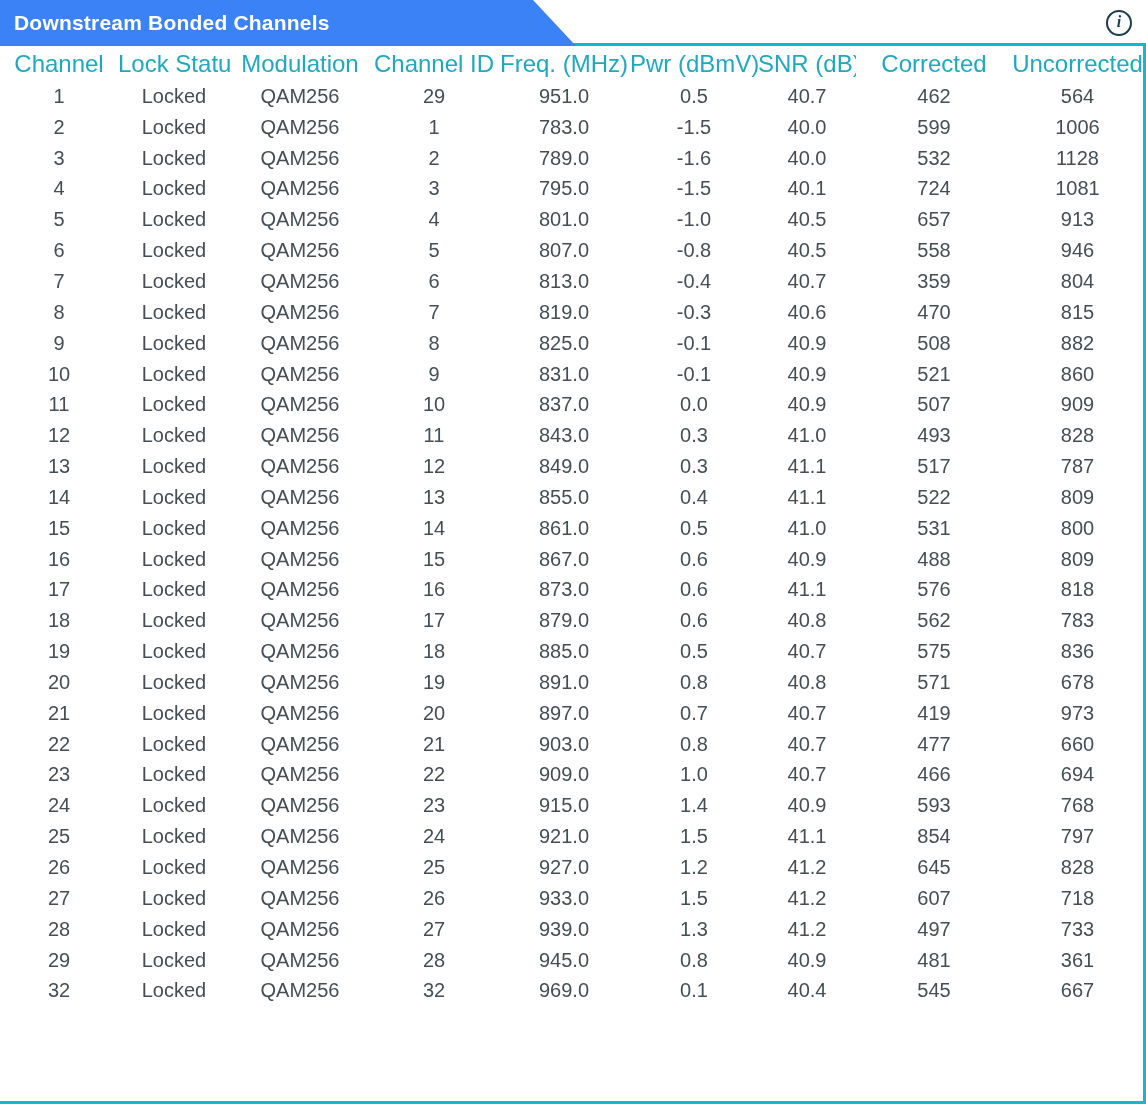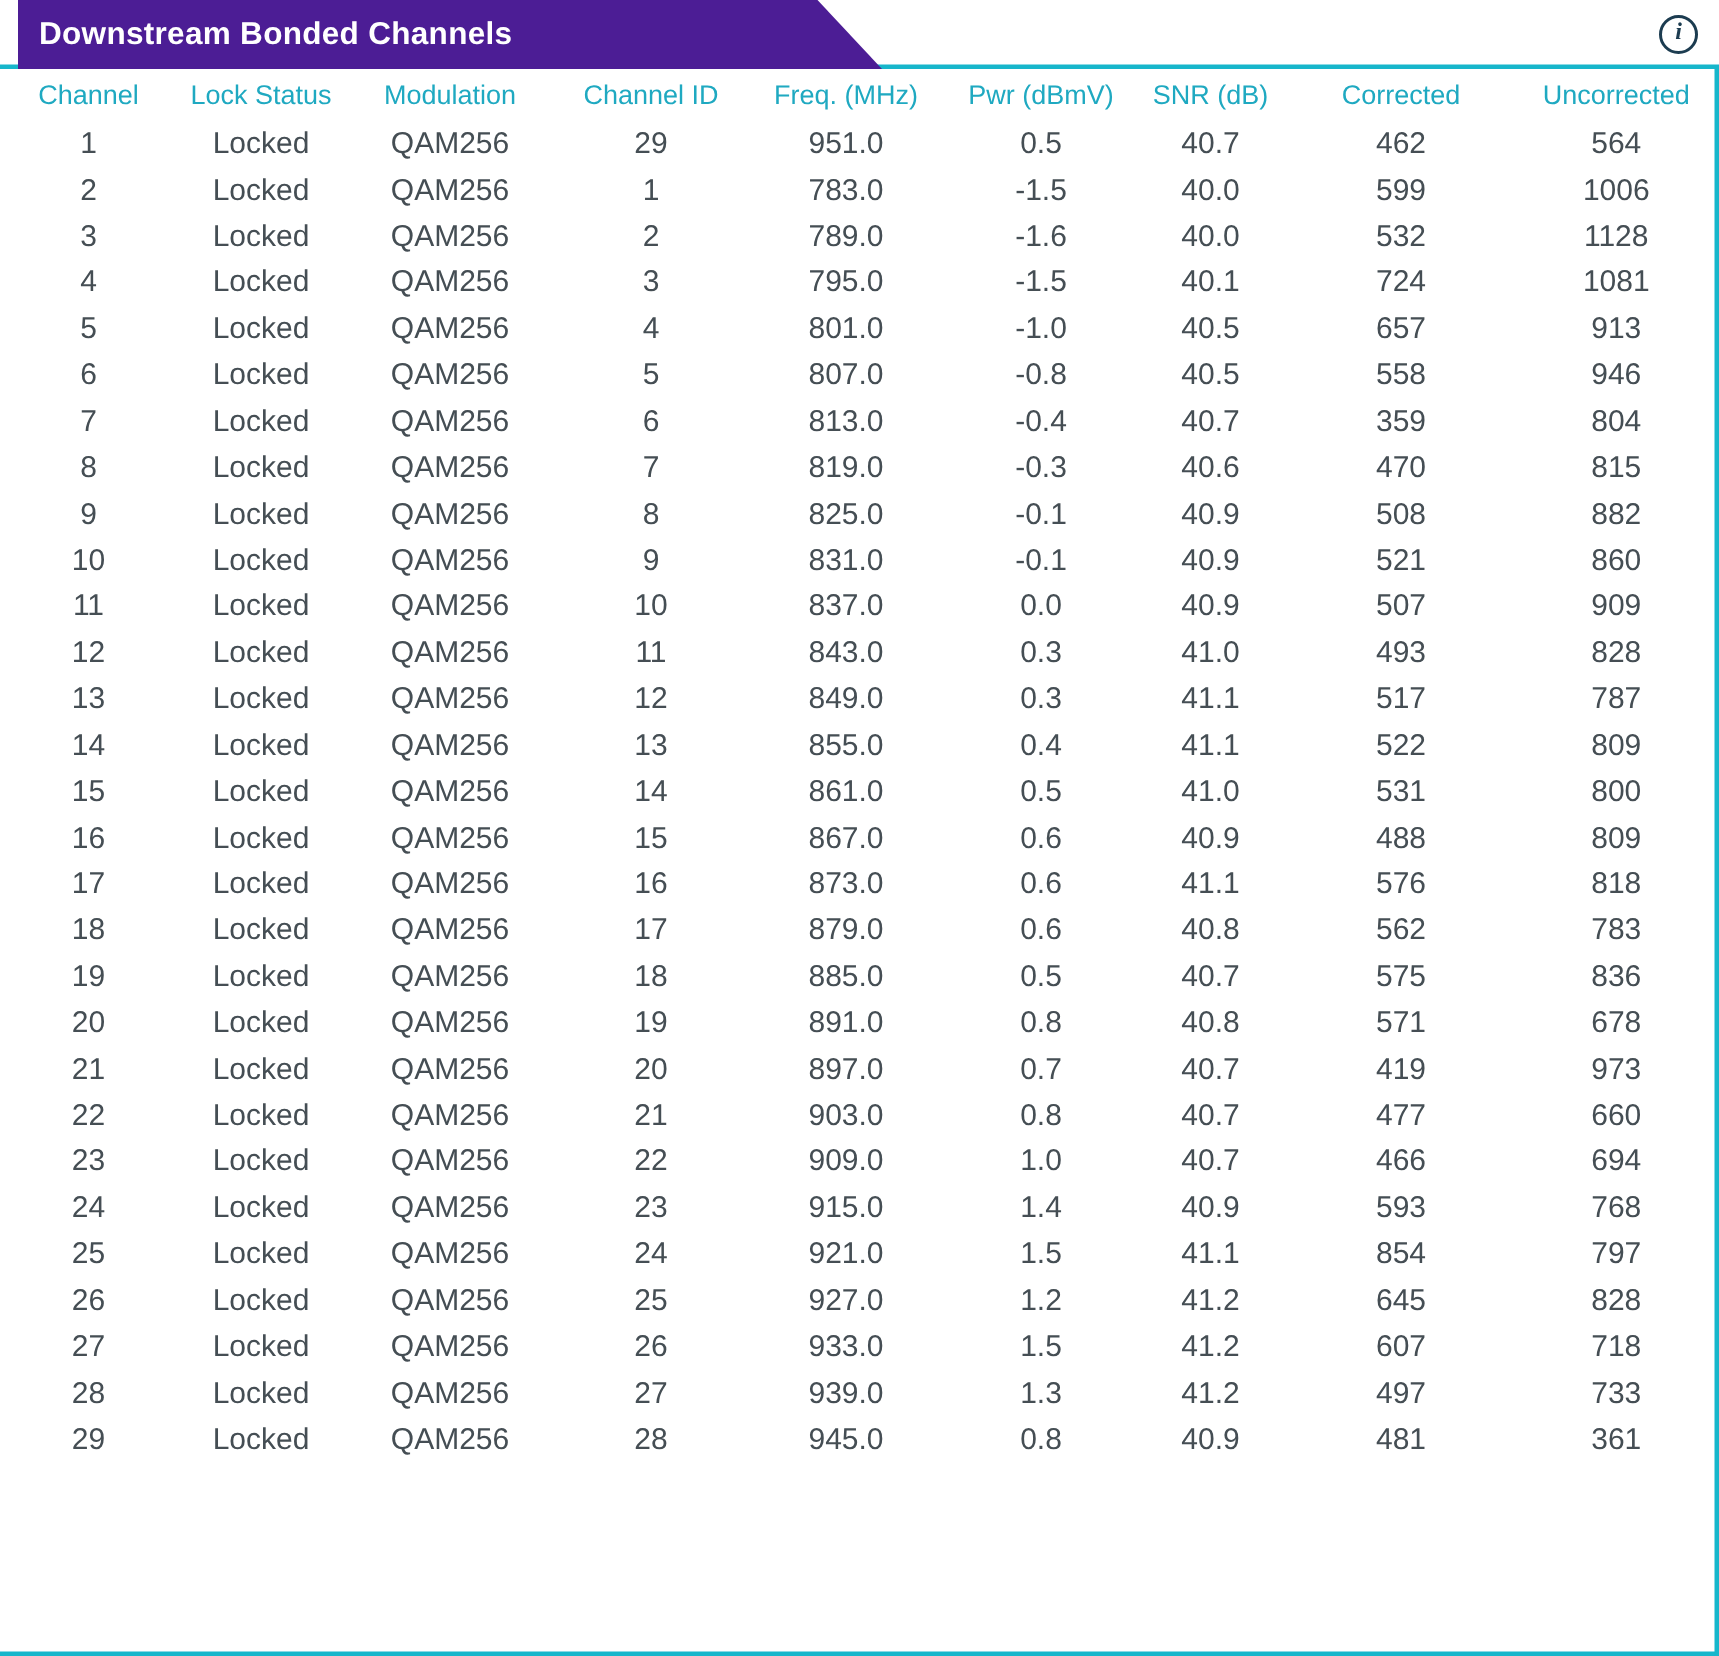--- a/index.html
+++ b/index.html
@@ -28,25 +28,24 @@
     top: 43px;
     height: 3px;
     background: #17b6cb;
   }
   .banner {
     position: absolute;
     left: 0;
     top: 0;
     width: 600px;
     height: 46px;
-    background: #4c1d95;
+    background: #3b82f6;
     clip-path: polygon(0 0, 533px 0, 576px 46px, 0 46px);
     display: flex;
     align-items: center;
-    margin-left: 12px;
   }
   .banner-title {
     color: #ffffff;
     font-size: 21px;
     font-weight: bold;
     padding-left: 14px;
     letter-spacing: 0.2px;
     white-space: nowrap;
   }
   .info-btn {
@@ -82,21 +81,21 @@
     overflow: hidden;
   }
   table.channels {
     width: 100%;
     border-collapse: collapse;
     table-layout: fixed;
   }
   table.channels th {
     height: 35px;
     padding: 0;
-    font-size: 18px;
+    font-size: 24px;
     font-weight: 400;
     color: #1fa9c1;
     text-align: center;
     vertical-align: middle;
     white-space: nowrap;
     overflow: hidden;
   }
   table.channels td {
     height: 30.85px;
     padding: 0;
@@ -463,17 +462,28 @@
             <td>29</td>
             <td>Locked</td>
             <td>QAM256</td>
             <td>28</td>
             <td>945.0</td>
             <td>0.8</td>
             <td>40.9</td>
             <td>481</td>
             <td>361</td>
           </tr>
+          <tr>
+            <td>32</td>
+            <td>Locked</td>
+            <td>QAM256</td>
+            <td>32</td>
+            <td>969.0</td>
+            <td>0.1</td>
+            <td>40.4</td>
+            <td>545</td>
+            <td>667</td>
+          </tr>
         </tbody>
     </table>
   </div>
 
 </div>
 
 </body></html>

